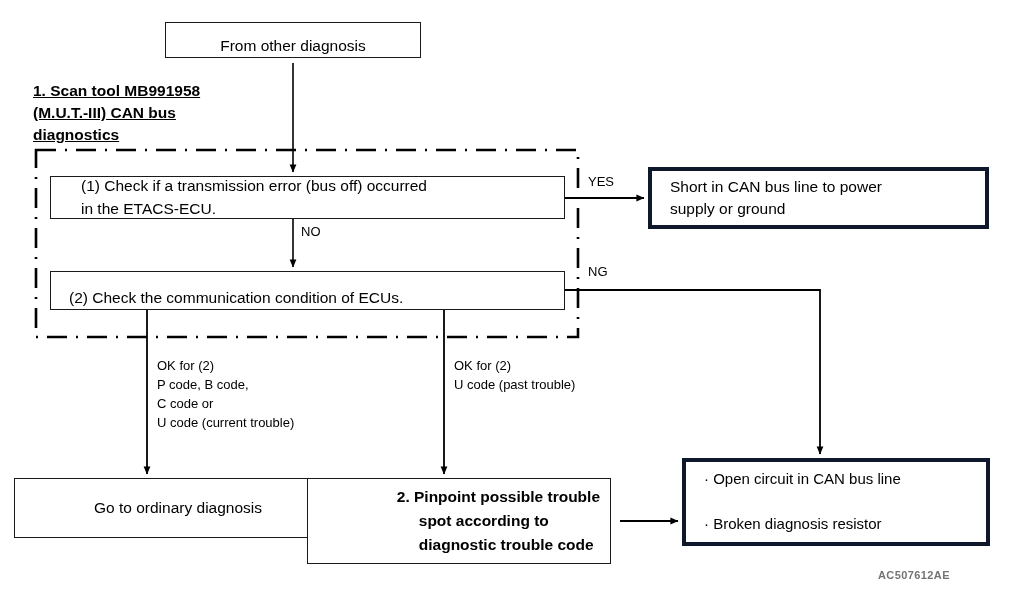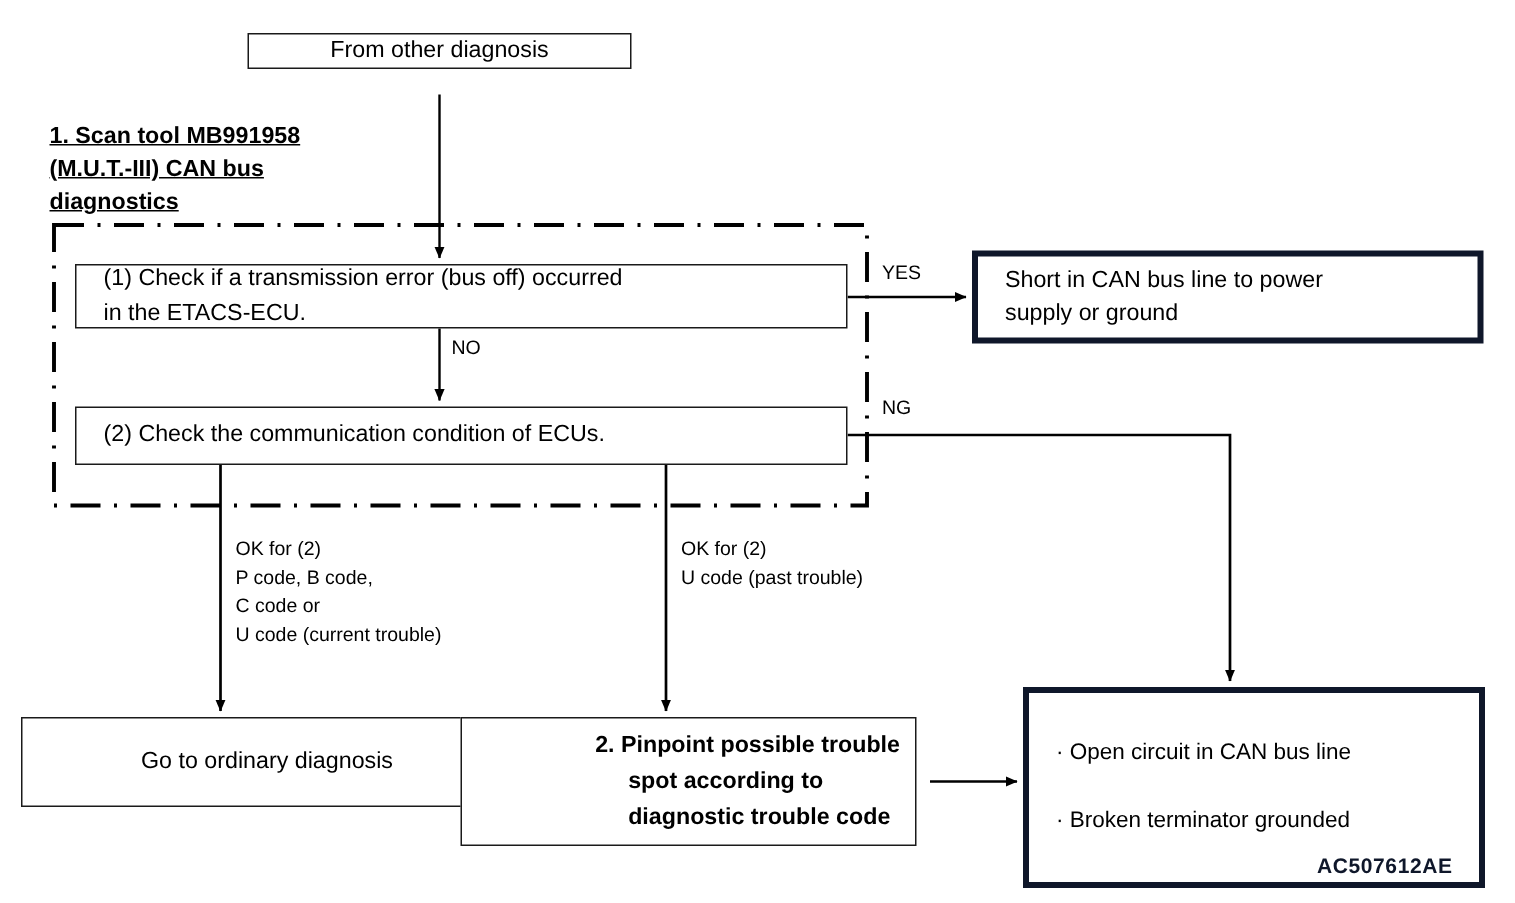--- a/index.html
+++ b/index.html
@@ -79,24 +79,24 @@
   }
   .edge-label {
     position: absolute;
     font-size: 13px;
     color: #000000;
     white-space: pre-line;
     line-height: 1.45;
   }
   .plate {
     position: absolute;
-    font-size: 14px;
+    font-size: 11px;
     font-weight: bold;
     letter-spacing: 0.4px;
-    color: #0f172a;
+    color: #737373;
   }
 </style>
 </head>
 <body>
 
 <div id="canvas">
 
   <svg class="layer" viewBox="0 0 1010 602">
     <defs>
       <marker id="arw" markerWidth="9" markerHeight="9" refX="7.6" refY="4" orient="auto" markerUnits="userSpaceOnUse">
@@ -114,56 +114,56 @@
 
     <polyline points="565,290 820,290 820,454" fill="none" stroke="#000000" stroke-width="1.8" marker-end="url(#arw)"></polyline>
 
     <line x1="147" y1="309" x2="147" y2="474" stroke="#000000" stroke-width="1.8" marker-end="url(#arw)"></line>
 
     <line x1="444" y1="309" x2="444" y2="474" stroke="#000000" stroke-width="1.8" marker-end="url(#arw)"></line>
 
     <line x1="620" y1="521" x2="678" y2="521" stroke="#000000" stroke-width="1.8" marker-end="url(#arw)"></line>
   </svg>
 
-  <div class="box center" style="left:165px; top:22px; width:256px; height:24px;justify-content:flex-end;">
+  <div class="box center" style="left:165px; top:22px; width:256px; height:36px;justify-content:flex-end;">
     <span class="txt">From other diagnosis</span>
   </div>
 
   <div class="caption bold" style="left:33px; top:80px; width:240px;text-decoration:underline;">1. Scan tool MB991958
 (M.U.T.-III) CAN bus
 diagnostics</div>
 
-  <div class="box padded" style="left:50px; top:176px; width:515px; height:43px;">
+  <div class="box padded" style="left:50px; top:176px; width:515px; height:43px;padding-left:12px;">
     <span class="txt">(1) Check if a transmission error (bus off) occurred
 in the ETACS-ECU.</span>
   </div>
 
-  <div class="box padded" style="left:50px; top:271px; width:515px; height:39px;">
+  <div class="box padded" style="left:50px; top:271px; width:515px; height:39px;justify-content:flex-end;">
     <span class="txt">(2) Check the communication condition of ECUs.</span>
   </div>
 
   <div class="box thick padded" style="left:648px; top:167px; width:341px; height:62px;">
     <span class="txt">Short in CAN bus line to power
 supply or ground</span>
   </div>
 
   <div class="box center" style="left:14px; top:478px; width:328px; height:60px;">
     <span class="txt">Go to ordinary diagnosis</span>
   </div>
 
   <div class="box bold padded" style="left:307px; top:478px; width:304px; height:86px;align-items:flex-end;">
     <span class="txt hang">2. Pinpoint possible trouble
 spot according to
 diagnostic trouble code</span>
   </div>
 
-  <div class="box thick" style="left:682px; top:458px; width:308px; height:134px;">
+  <div class="box thick" style="left:682px; top:458px; width:308px; height:88px;">
     <div class="txt bullets">
       <span class="bl"><span>·</span> <span>Open circuit in CAN bus line</span></span>
-      <span class="bl"><span>·</span> <span>Broken terminator grounded</span></span>
+      <span class="bl"><span>·</span> <span>Broken diagnosis resistor</span></span>
     </div>
   </div>
 
   <div class="edge-label" style="left:588px; top:173px;">YES</div>
 
   <div class="edge-label" style="left:301px; top:223px;">NO</div>
 
   <div class="edge-label" style="left:588px; top:263px;">NG</div>
 
   <div class="edge-label" style="left:157px; top:357px;">OK for (2)

